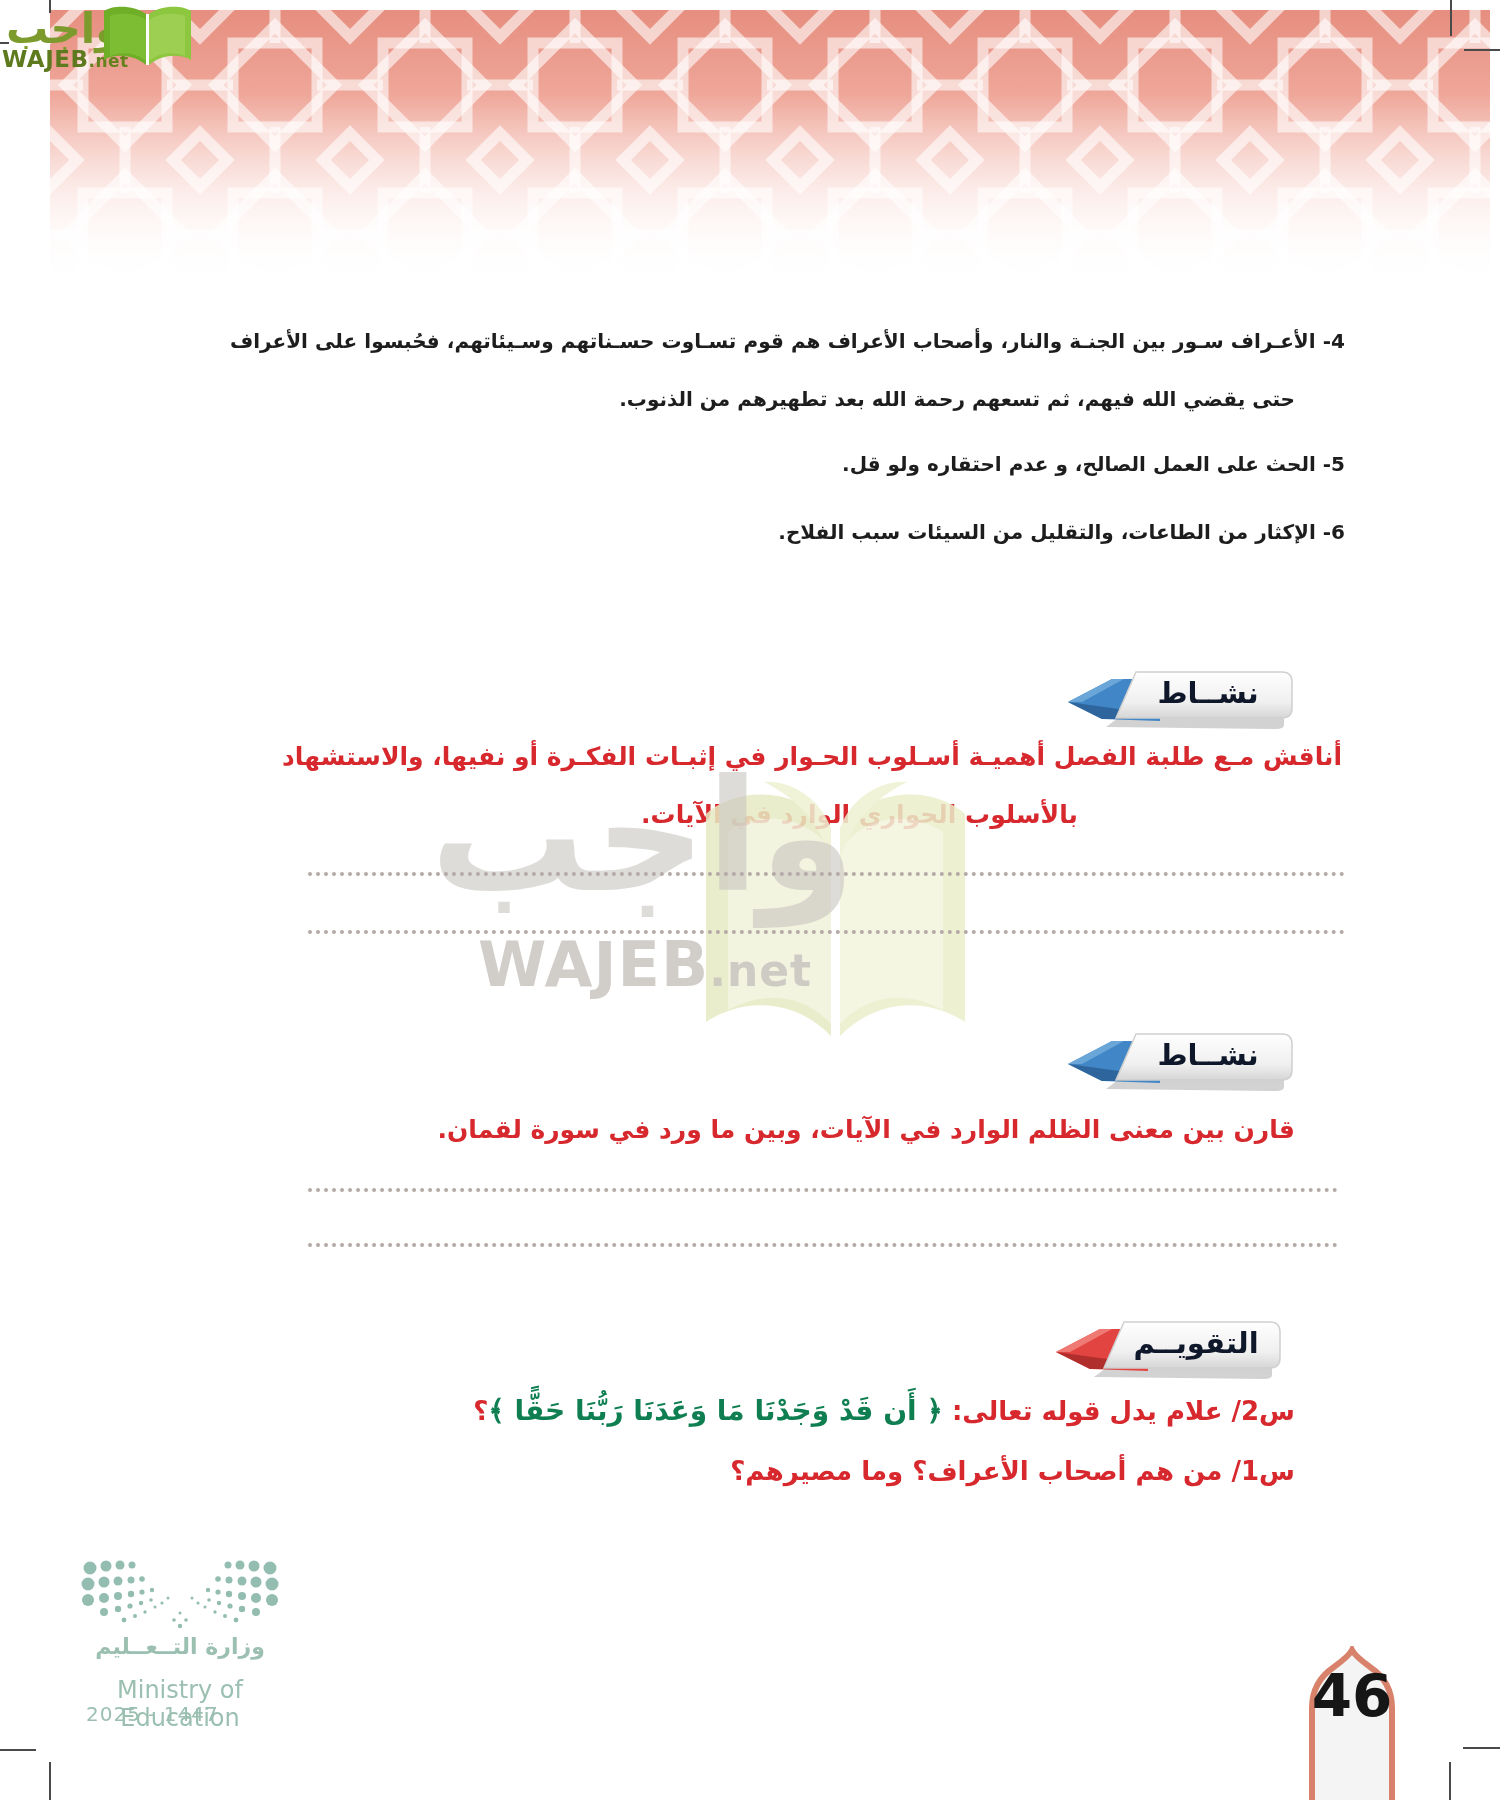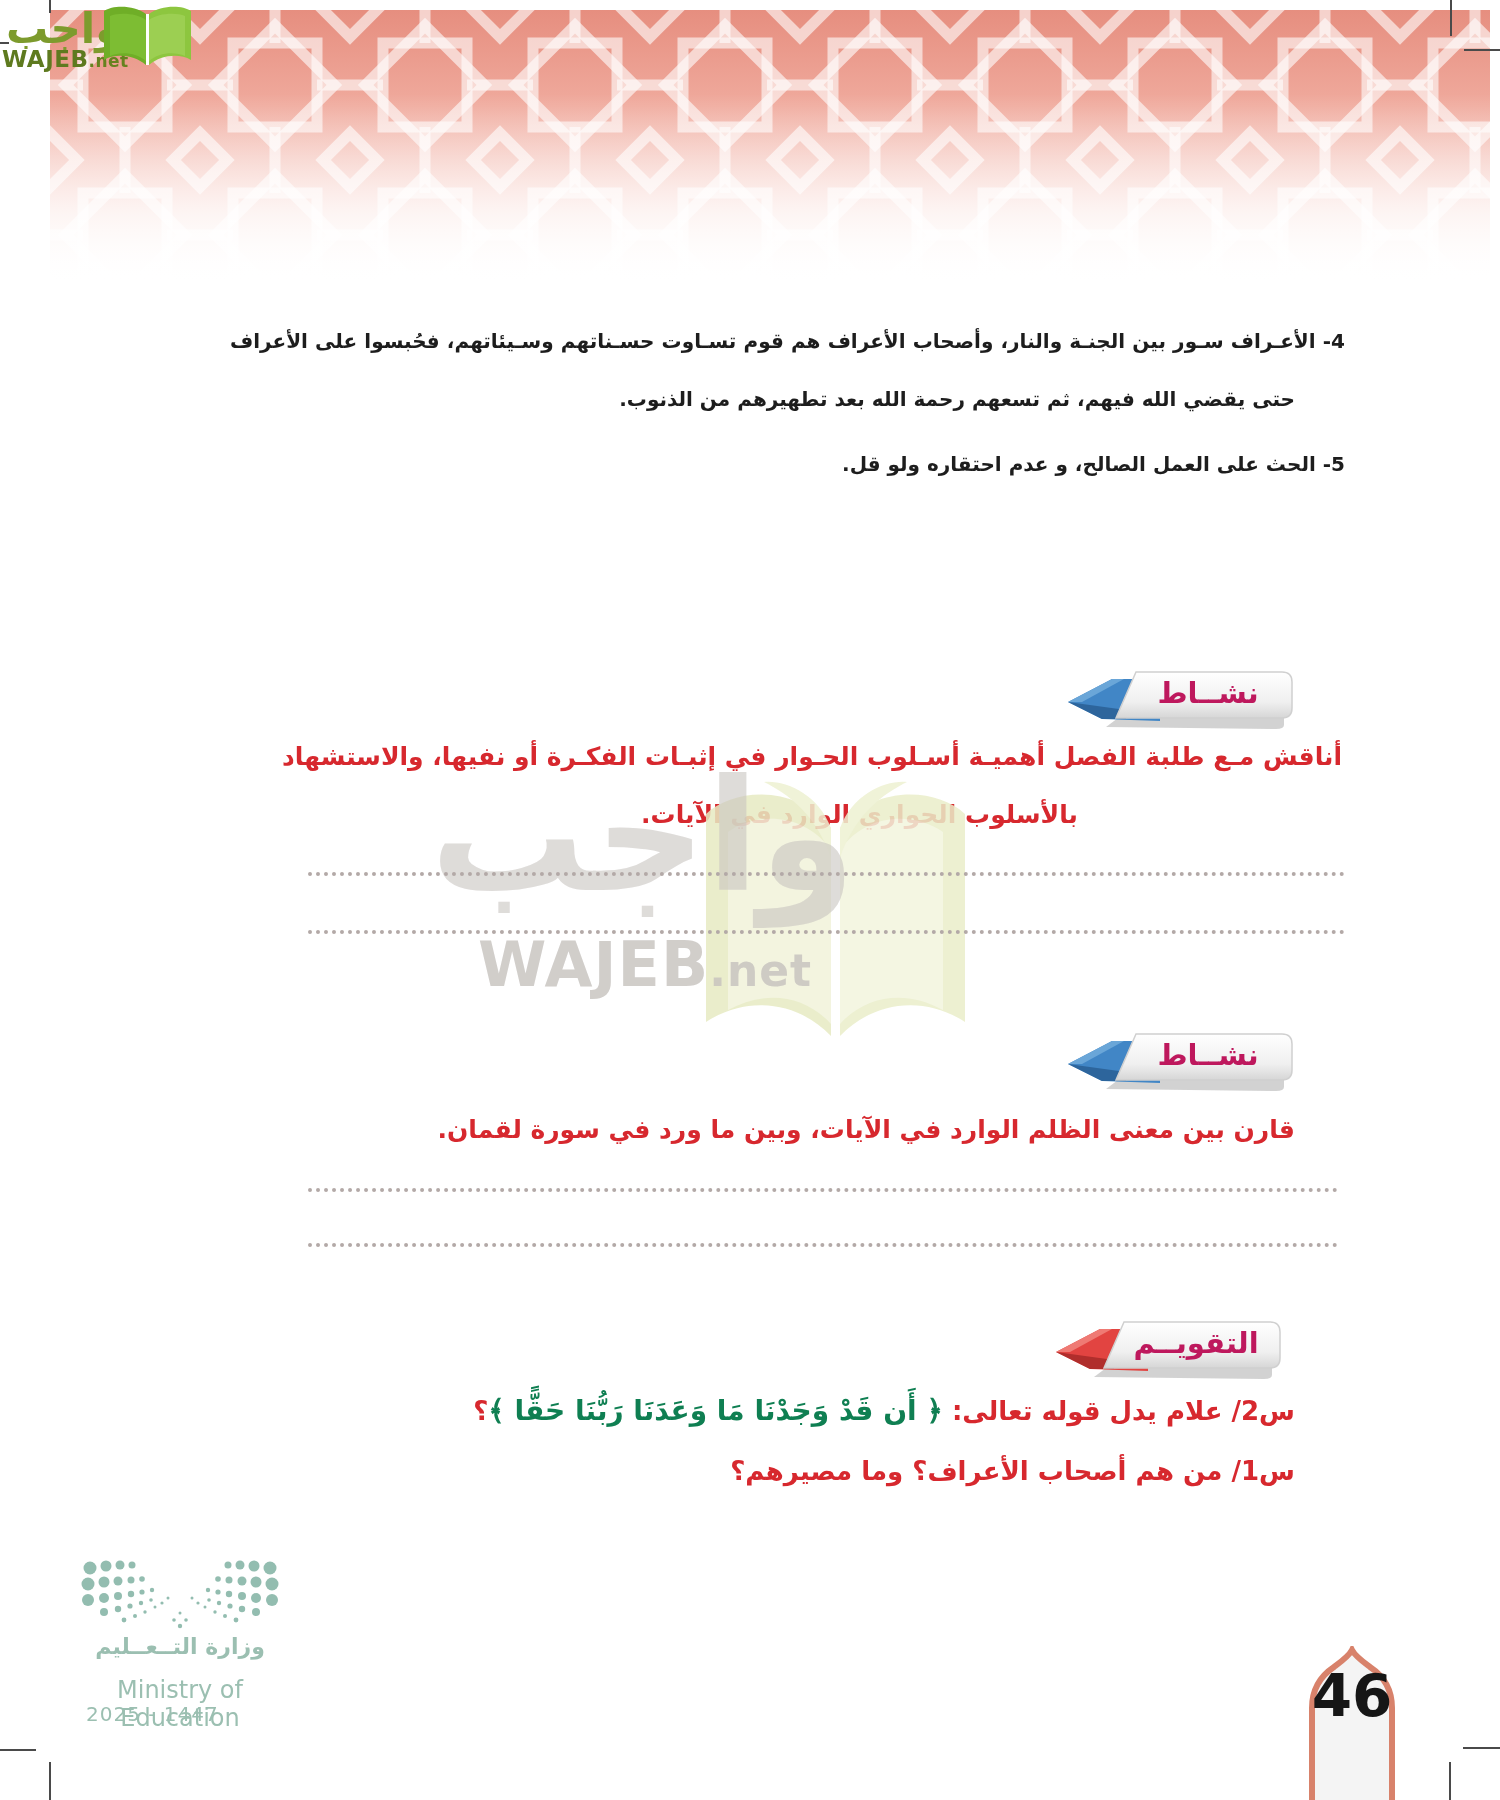--- a/index.html
+++ b/index.html
@@ -20,21 +20,21 @@
   .sitelogo-en{left:2px;top:46px;width:104px;text-align:center;font-size:23px;font-weight:bold;
      color:#5e7a1f;letter-spacing:.5px;}
   .sitelogo-en .tld{font-size:17px;color:#66821f;}
   
   .point{right:155px;width:1065px;direction:rtl;text-align:justify;color:#1d1d1d;
      font-size:20px;font-weight:bold;line-height:58px;padding-right:50px;text-indent:-50px;}
   .point.single{white-space:nowrap;text-align:right;line-height:36px;}
   
   .banner{width:240px;height:64px;}
   .banner .bantxt{position:absolute;left:72px;top:8px;width:152px;text-align:center;
-     font-size:29px;font-weight:bold;color:#be185d;}
+     font-size:29px;font-weight:bold;color:#0f172a;}
   
   .redline{direction:rtl;white-space:nowrap;color:#d7282e;font-size:25px;font-weight:bold;}
   
   .dots{height:0;border-top:4px dotted #b3a9a7;}
   
   .wm-ar{left:408px;top:742px;width:470px;text-align:center;font-size:155px;font-weight:bold;
      color:#c9c5c1;opacity:.6;line-height:190px;}
   .wm-en{left:415px;top:928px;width:460px;text-align:center;font-weight:bold;color:#c6c2be;
      opacity:.8;font-size:62px;letter-spacing:1px;}
   .wm-en .tld{font-size:44px;}
@@ -106,20 +106,24 @@
     </svg>
   </div>
 
   <div class="abs point" style="top:312px;">
     <span>4-</span>
     <span>الأعـراف سـور بين الجنـة والنار، وأصحاب الأعراف هم قوم تسـاوت حسـناتهم وسـيئاتهم، فحُبسوا على الأعراف حتى يقضي الله فيهم، ثم تسعهم رحمة الله بعد تطهيرهم من الذنوب.</span>
   </div>
   <div class="abs point single" style="top:446px;">
     <span>5-</span>
     <span>الحث على العمل الصالح، و عدم احتقاره ولو قل.</span>
+  </div>
+  <div class="abs point single" style="top:514px;">
+    <span>6-</span>
+    <span>الإكثار من الطاعات، والتقليل من السيئات سبب الفلاح.</span>
   </div>
 
   <div class="abs banner" style="left:1060px;top:668px;">
     <svg width="240" height="64" viewBox="0 0 240 64">
       <defs>
         <linearGradient id="ribA" x1="0" y1="0" x2="0" y2="1">
           <stop offset="0" stop-color="#ffffff"></stop>
             <stop offset="0.65" stop-color="#f0f0f0"></stop>
           <stop offset="1" stop-color="#d6d6d6"></stop>
         </linearGradient>

